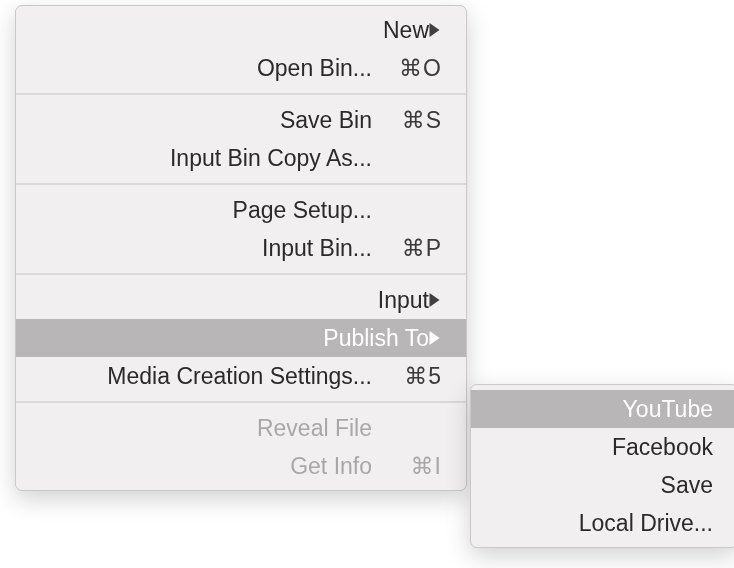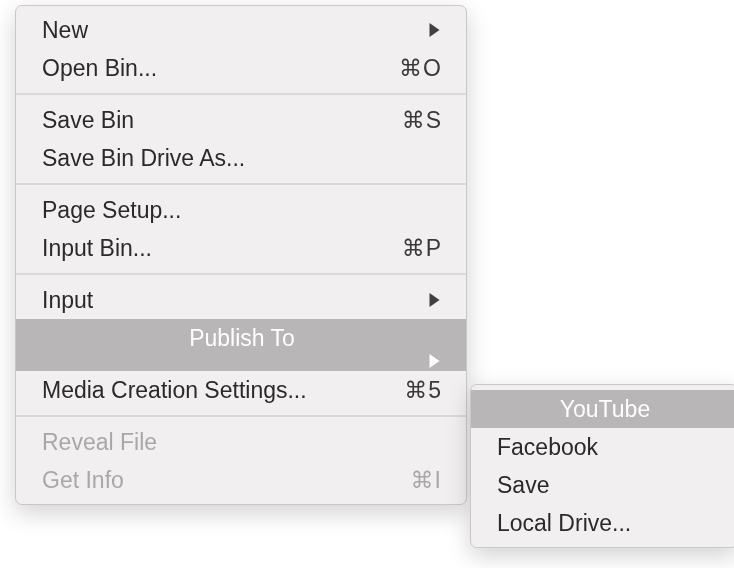--- a/index.html
+++ b/index.html
@@ -39,35 +39,34 @@
       align-items: center;
       justify-content: space-between;
       padding: 3px 24px 3px 26px;
       color: #2a2a2a;
       line-height: 32px;
       white-space: nowrap;
     }
     .menu-item.highlight {
       background: #b8b6b7;
       color: #fff;
-      flex-direction: column;
     }
     .menu-item.highlight .shortcut,
     .menu-item.highlight .arrow {
       color: #fff;
     }
     .menu-item.disabled {
       color: #a9a7a8;
     }
     .menu-item.disabled .shortcut {
       color: #a9a7a8;
     }
     .label {
       flex: 1;
-      text-align: left;
+      text-align: right;
     }
     .shortcut {
       color: #3a3a3a;
       font-size: 23px;
       letter-spacing: 1px;
       text-align: right;
       min-width: 70px;
     }
     .arrow {
       color: #3a3a3a;
@@ -96,21 +95,21 @@
     <div class="menu-item">
       <span class="label">Open Bin...</span>
       <span class="shortcut">⌘O</span>
     </div>
     <div class="separator"></div>
     <div class="menu-item">
       <span class="label">Save Bin</span>
       <span class="shortcut">⌘S</span>
     </div>
     <div class="menu-item">
-      <span class="label">Save Bin Drive As...</span>
+      <span class="label">Input Bin Copy As...</span>
       <span class="shortcut"></span>
     </div>
     <div class="separator"></div>
     <div class="menu-item">
       <span class="label">Page Setup...</span>
       <span class="shortcut"></span>
     </div>
     <div class="menu-item">
       <span class="label">Input Bin...</span>
       <span class="shortcut">⌘P</span>

